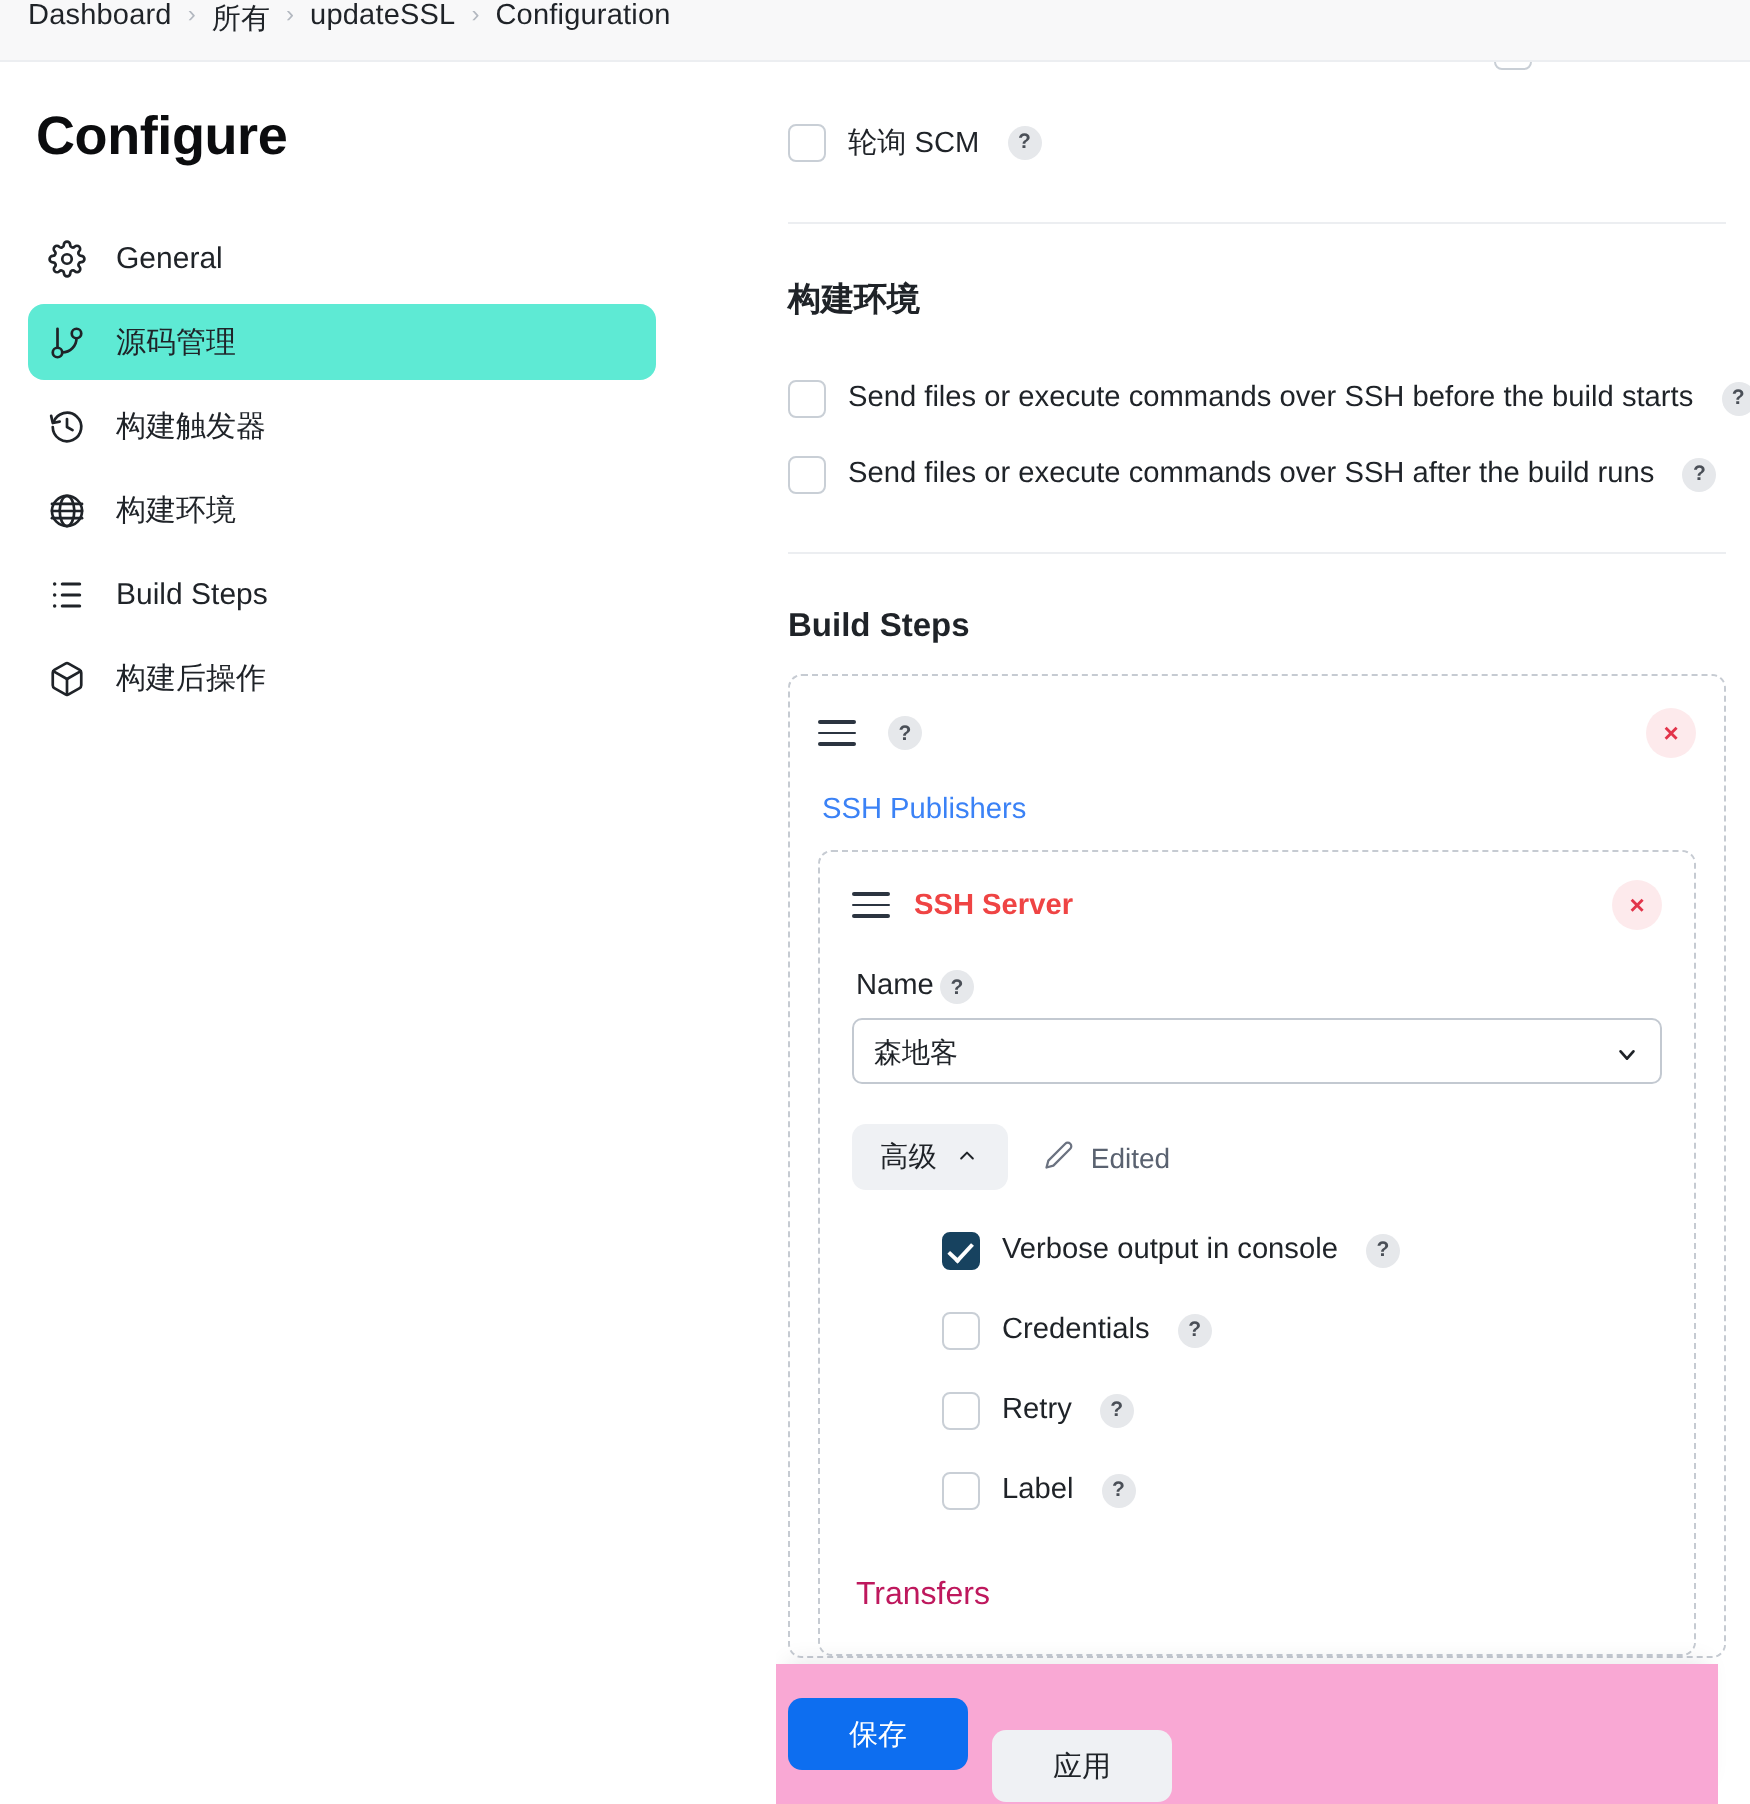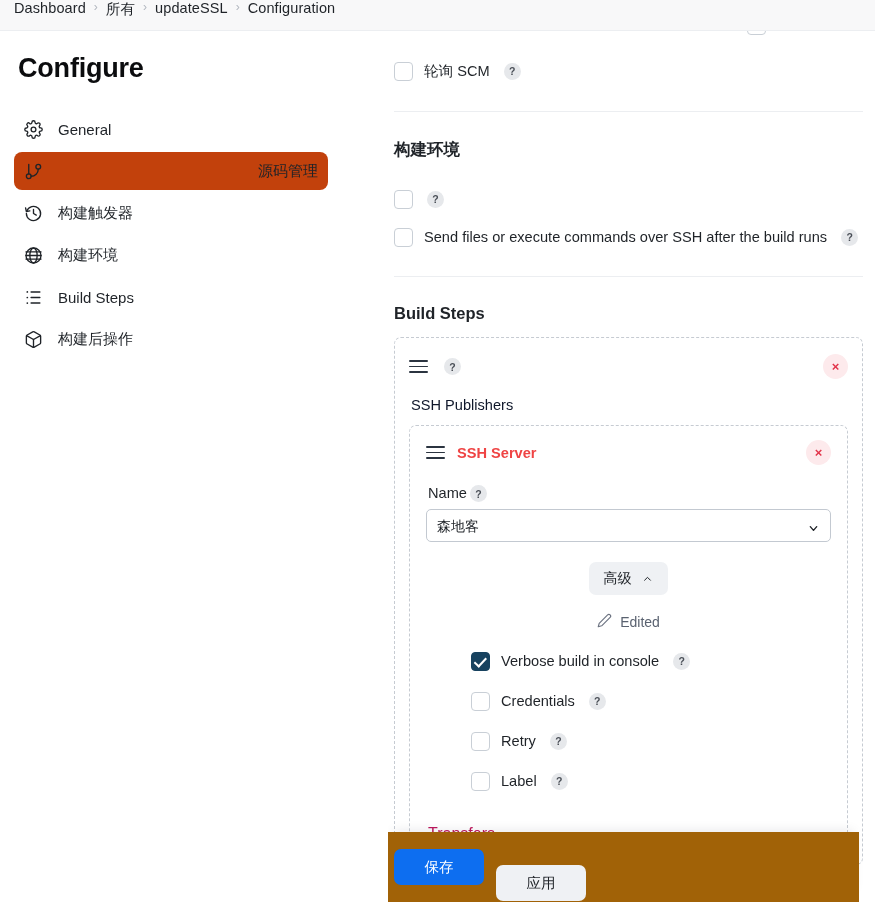--- a/index.html
+++ b/index.html
@@ -62,21 +62,21 @@
     align-items: center;
     gap: 14px;
     height: 38px;
     padding: 0 10px 0 9px;
     border-radius: 8px;
     margin-bottom: 4px;
     font-size: 15px;
     color: #1f2328;
     cursor: pointer;
   }
-  .nav-item.active { background: #c2410c; justify-content: space-between; }
+  .nav-item.active { background: #5eead4; }
   .nav-ico {
     width: 21px; height: 21px;
     flex: 0 0 21px;
     display: flex; align-items: center; justify-content: center;
     color: #1f2328;
   }
   .nav-ico svg { display: block; }
 
   
   .main {
@@ -203,21 +203,21 @@
     justify-content: center;
     font-size: 13px;
     font-weight: bold;
     margin-left: auto;
     cursor: pointer;
     flex: 0 0 25px;
     line-height: 1;
   }
   .sub-label {
     font-size: 14.6px;
-    color: #0f172a;
+    color: #3b82f6;
     margin: 18px 0 0 2px;
   }
 
   
   .panel-inner {
     border: 1.4px dashed #c6cbd2;
     border-radius: 7px;
     padding: 14px 16px 0 16px;
     margin-top: 12px;
   }
@@ -259,21 +259,20 @@
     right: 11px; top: 11px;
     pointer-events: none;
     color: #1f2328;
   }
 
   .adv-row {
     display: flex;
     align-items: center;
     gap: 18px;
     margin-top: 20px;
-    flex-direction: column;
   }
   .adv-btn {
     display: inline-flex;
     align-items: center;
     gap: 9px;
     background: #eff1f4;
     border: none;
     border-radius: 7px;
     height: 33px;
     padding: 0 14px;
@@ -301,21 +300,21 @@
     color: #be185d;
     margin: 32px 0 0 2px;
     padding-bottom: 20px;
   }
 
   
   .footer {
     position: absolute;
     left: 0; right: 16px; bottom: 0;
     height: 70px;
-    background: #a16207;
+    background: #f9a8d4;
     display: flex;
     align-items: center;
     gap: 12px;
     padding-left: 6px;
     box-shadow: 0 -7px 11px -6px rgba(16,22,38,.10);
     z-index: 5;
   }
   .btn {
     height: 36px;
     border: none;
@@ -434,20 +433,21 @@
 
       <div class="spacer-28"></div>
       <div class="hr" style="margin-left:6px;"></div>
       <div style="height:27px"></div>
 
       <h2 class="sec-title" style="margin-left:6px;">构建环境</h2>
       <div style="height:26px"></div>
 
       <div class="chk-row" style="margin-left:6px;margin-bottom:14px;">
         <span class="chk"></span>
+        <span class="chk-label">Send files or execute commands over SSH before the build starts</span>
         <span class="help">?</span>
       </div>
       <div class="chk-row" style="margin-left:6px;">
         <span class="chk"></span>
         <span class="chk-label">Send files or execute commands over SSH after the build runs</span>
         <span class="help">?</span>
       </div>
 
       <div style="height:27px"></div>
       <div class="hr" style="margin-left:6px;"></div>
@@ -510,21 +510,21 @@
                     <path d="M17 3a2.8 2.8 0 0 1 4 4L7.5 20.5 2 22l1.5-5.5z"></path>
                   </svg>
               </span>
               <span>Edited</span>
             </span>
           </div>
 
           <div class="adv-body">
             <div class="chk-row">
               <span class="chk checked"></span>
-              <span class="chk-label">Verbose build in console</span>
+              <span class="chk-label">Verbose output in console</span>
               <span class="help">?</span>
             </div>
             <div class="chk-row">
               <span class="chk"></span>
               <span class="chk-label">Credentials</span>
               <span class="help">?</span>
             </div>
             <div class="chk-row">
               <span class="chk"></span>
               <span class="chk-label">Retry</span>

